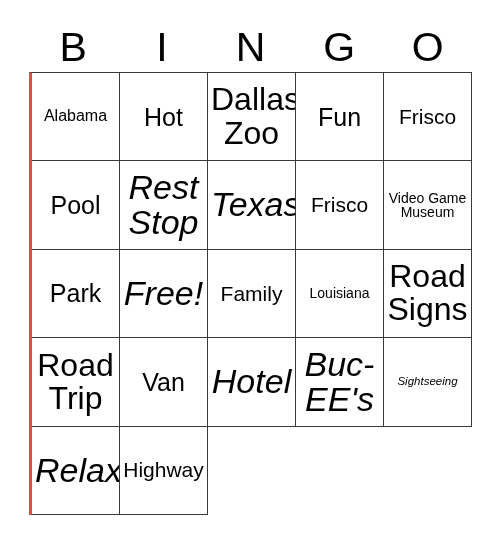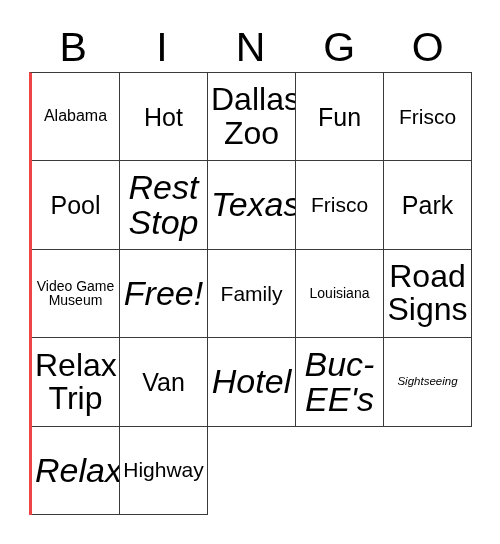--- a/index.html
+++ b/index.html
@@ -116,41 +116,41 @@
     <div class="cell fs-xl">
         <span class="cell-text">Rest Stop</span>
       </div>
     <div class="cell fs-xl">
         <span class="cell-text">Texas</span>
       </div>
     <div class="cell fs-m">
         <span class="cell-text">Frisco</span>
       </div>
 
+    <div class="cell fs-xs">
+        <span class="cell-text">Video Game Museum</span>
+      </div>
     <div class="cell fs-xxl">
         <span class="cell-text">Park</span>
-      </div>
-    <div class="cell fs-xs">
-        <span class="cell-text">Video Game Museum</span>
       </div>
     <div class="cell fs-xl">
         <span class="cell-text">Free!</span>
       </div>
     <div class="cell fs-m">
         <span class="cell-text">Family</span>
       </div>
     <div class="cell fs-xs">
         <span class="cell-text">Louisiana</span>
       </div>
 
     <div class="cell fs-l">
         <span class="cell-text">Road Signs</span>
       </div>
     <div class="cell fs-l">
-        <span class="cell-text">Relax Trip</span>
+        <span class="cell-text">Road Trip</span>
       </div>
     <div class="cell fs-xxl">
         <span class="cell-text">Van</span>
       </div>
 
     <div class="cell fs-xl">
         <span class="cell-text">Hotel</span>
       </div>
     <div class="cell fs-xl">
         <span class="cell-text">Buc-EE's</span>

